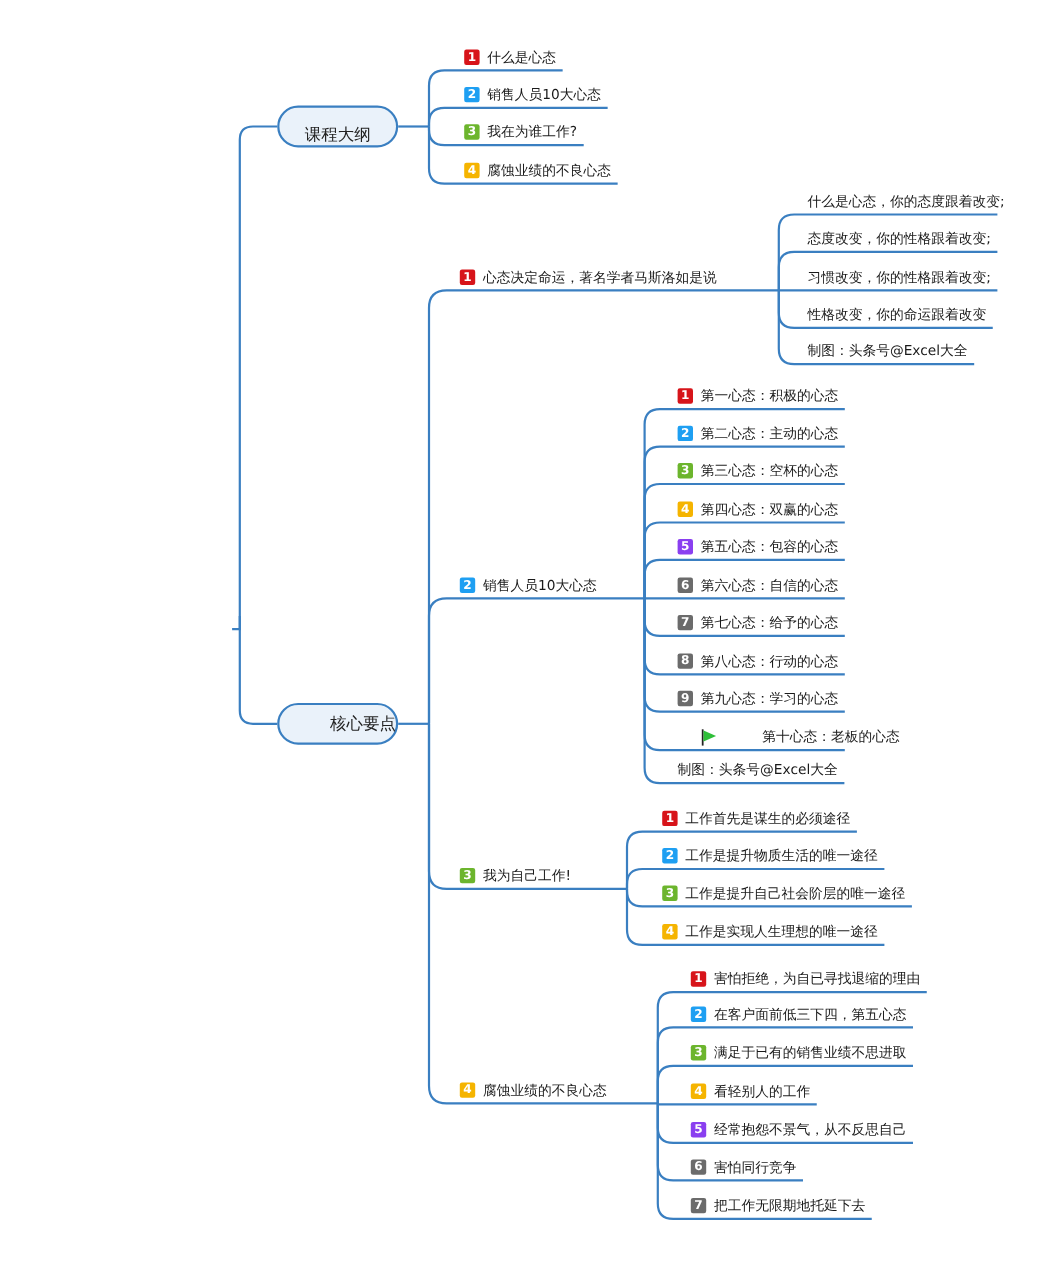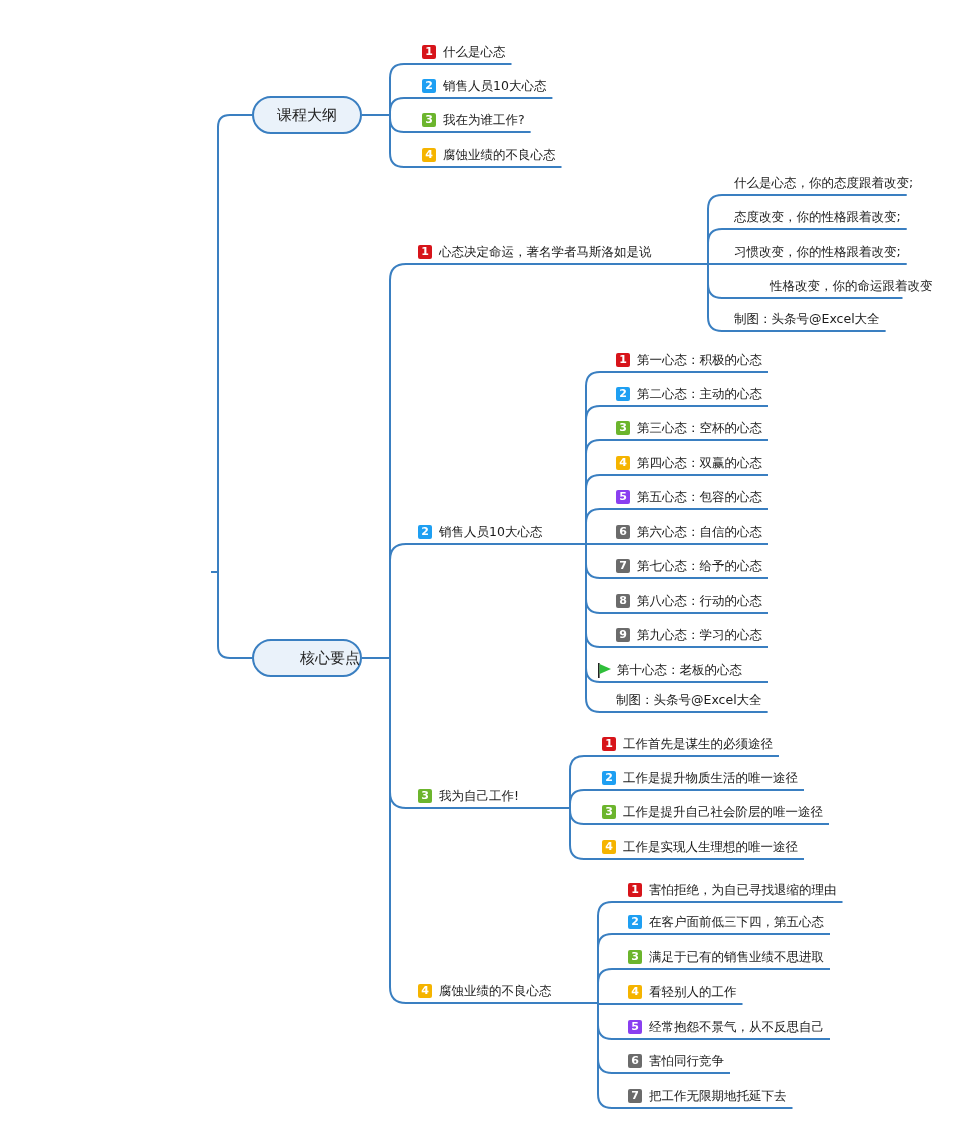--- a/index.html
+++ b/index.html
@@ -65,21 +65,21 @@
       <path d="M598 1003 V916 Q598 902 612 902 H842.5" fill="none" stroke="#3a7fc1" stroke-width="2"></path>
       <path d="M598 1003 V948 Q598 934 612 934 H830" fill="none" stroke="#3a7fc1" stroke-width="2"></path>
       <path d="M598 1003 V983 Q598 969 612 969 H830" fill="none" stroke="#3a7fc1" stroke-width="2"></path>
       <path d="M598 1004 H742.5" fill="none" stroke="#3a7fc1" stroke-width="2"></path>
       <path d="M598 1003 V1025 Q598 1039 612 1039 H830" fill="none" stroke="#3a7fc1" stroke-width="2"></path>
       <path d="M598 1003 V1059 Q598 1073 612 1073 H730" fill="none" stroke="#3a7fc1" stroke-width="2"></path>
       <path d="M598 1003 V1094 Q598 1108 612 1108 H792.5" fill="none" stroke="#3a7fc1" stroke-width="2"></path>
     </svg>
 
 
-  <div class="branch" style="left:252px; top:96px;">
+  <div class="branch" style="left:252px; top:96px;align-items:flex-end;">
     <span>课程大纲</span>
   </div>
   <div class="branch" style="left:252px; top:639px;justify-content:flex-end;">
     <span>核心要点</span>
   </div>
 
   <div id="nodes">
       <div class="node" style="left: 422px; top: 41px;">
         <span class="badge" style="background: rgb(215, 20, 26);">1</span>
         <span>什么是心态</span>
@@ -114,21 +114,21 @@
       </div>
       <div class="node" style="left: 734px; top: 172px;">
         <span>什么是心态，你的态度跟着改变;</span>
       </div>
       <div class="node" style="left: 734px; top: 206px;">
         <span>态度改变，你的性格跟着改变;</span>
       </div>
       <div class="node" style="left: 734px; top: 241px;">
         <span>习惯改变，你的性格跟着改变;</span>
       </div>
-      <div class="node" style="left: 734px; top: 275px; margin-left: 36px;">
+      <div class="node" style="left: 734px; top: 275px;">
         <span>性格改变，你的命运跟着改变</span>
       </div>
       <div class="node" style="left: 734px; top: 308px;">
         <span>制图：头条号@Excel大全</span>
       </div>
       <div class="node" style="left: 616px; top: 349px;">
         <span class="badge" style="background: rgb(215, 20, 26);">1</span>
         <span>第一心态：积极的心态</span>
       </div>
       <div class="node" style="left: 616px; top: 383px;">
@@ -156,21 +156,21 @@
         <span>第七心态：给予的心态</span>
       </div>
       <div class="node" style="left: 616px; top: 590px;">
         <span class="badge" style="background: rgb(107, 107, 107);">8</span>
         <span>第八心态：行动的心态</span>
       </div>
       <div class="node" style="left: 616px; top: 624px;">
         <span class="badge" style="background: rgb(107, 107, 107);">9</span>
         <span>第九心态：学习的心态</span>
       </div>
-      <div class="node" style="left: 596px; top: 659px;">
+      <div class="node" style="left: 636px; top: 659px; gap: 36px;">
         <span class="flag"><svg width="16" height="16">
             <rect x="2" y="1" width="1.6" height="15" fill="#222"></rect>
             <polygon points="3.6,2 15,7 3.6,12" fill="#2fbf3a"></polygon>
           </svg></span>
         <span>第十心态：老板的心态</span>
       </div>
       <div class="node" style="left: 616px; top: 689px;">
         <span>制图：头条号@Excel大全</span>
       </div>
       <div class="node" style="left: 602px; top: 733px;">

